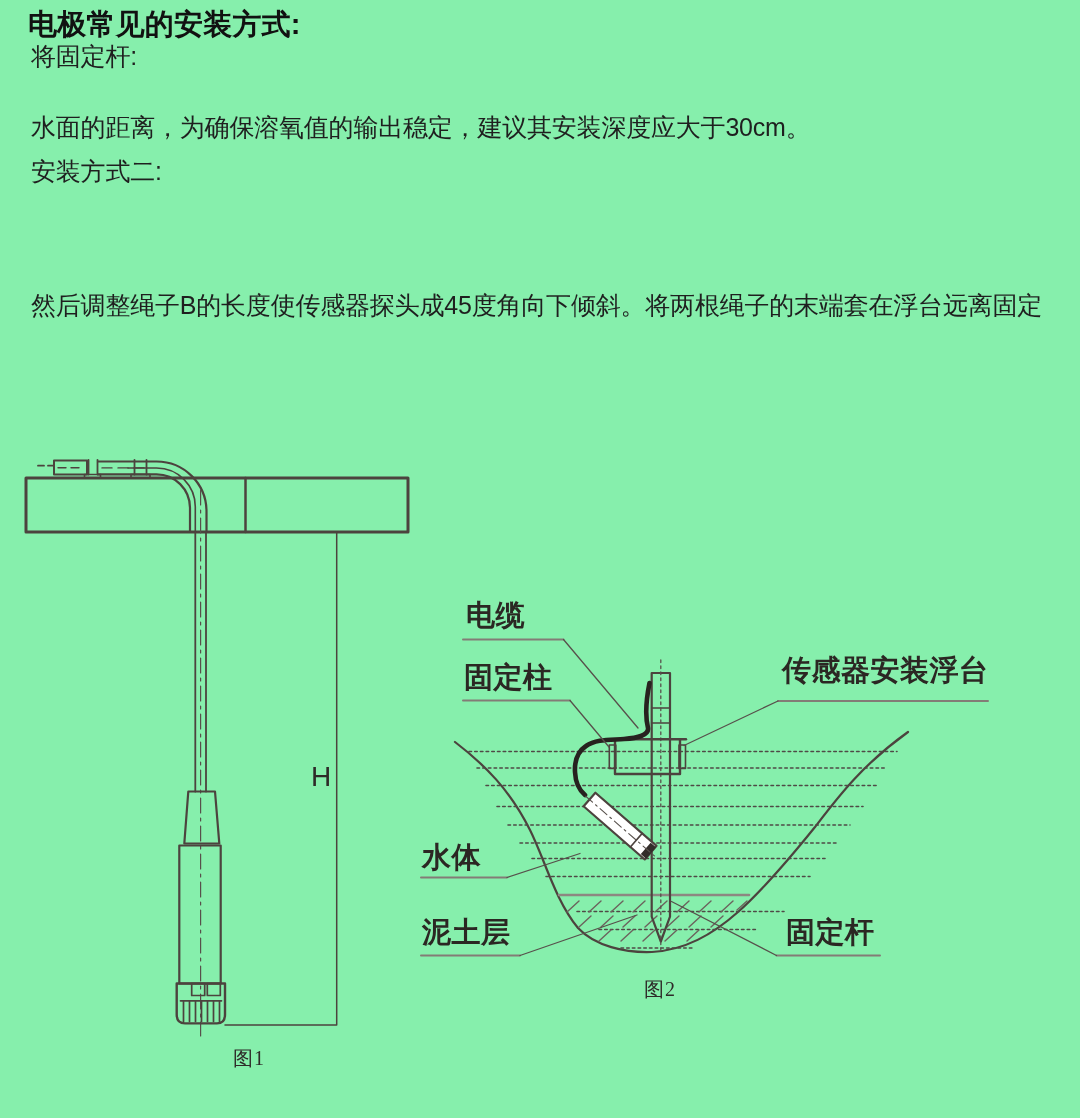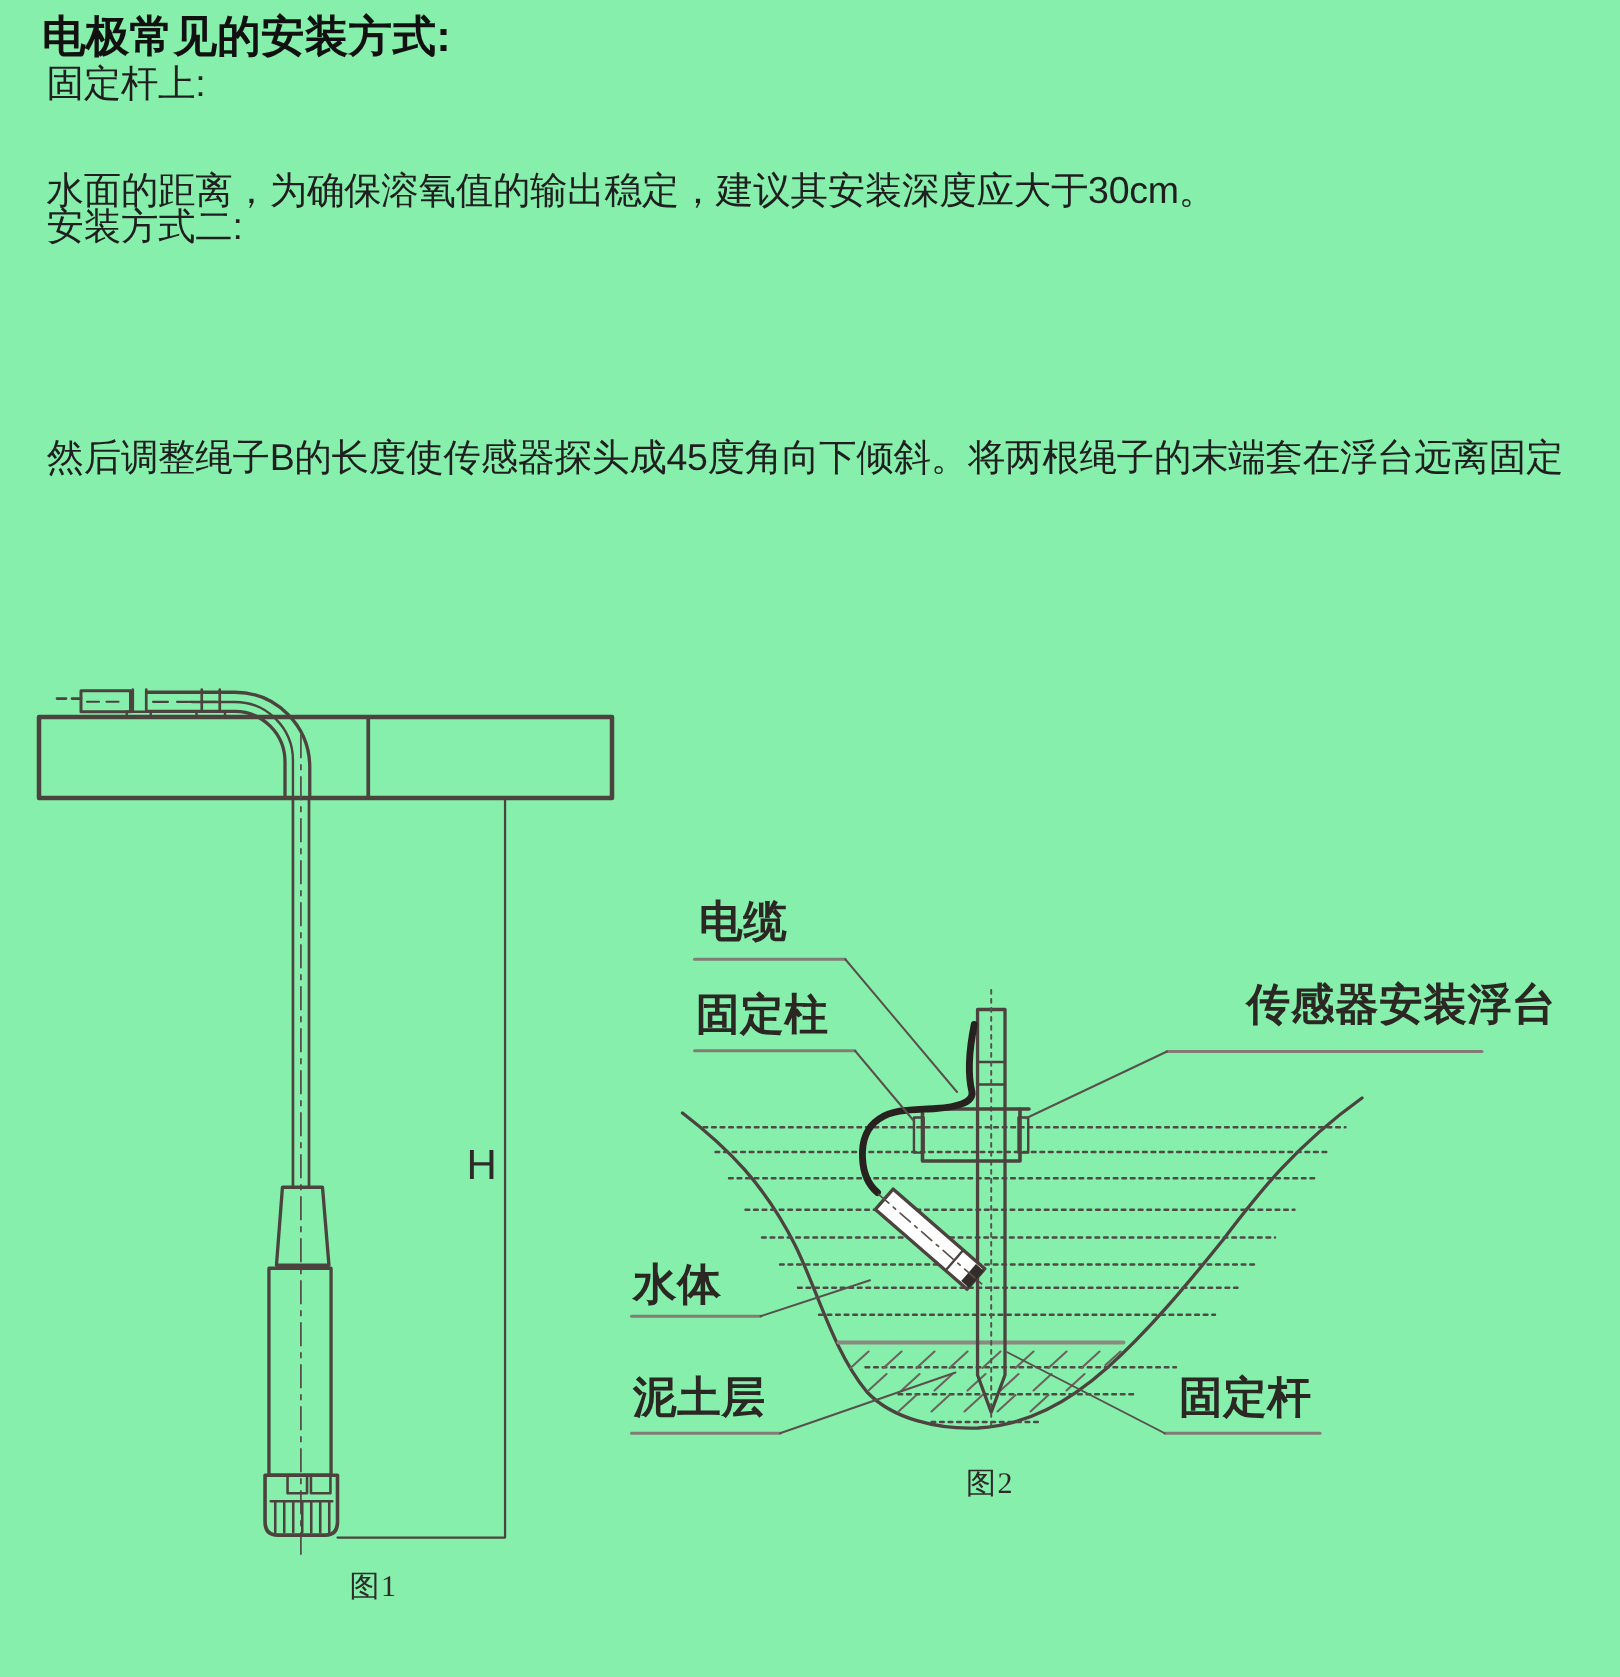--- a/index.html
+++ b/index.html
@@ -15,23 +15,23 @@
   .dim-label{position:absolute;font-size:28px;font-weight:400;color:#2e2a28;line-height:1;}
   .fig-caption{position:absolute;font-family:"Liberation Serif","DejaVu Serif",serif;
                font-size:20px;line-height:1;color:#2e2a28;letter-spacing:1px;}
 </style>
 </head>
 <body>
 
 <div class="page">
 
   <div class="doc-heading">电极常见的安装方式:</div>
-  <div class="text-line" style="top:44px">固定杆上:</div>
+  <div class="text-line" style="top:44px">将固定杆:</div>
   <div class="text-line" style="top:115px">水面的距离，为确保溶氧值的输出稳定，建议其安装深度应大于30cm。</div>
-  <div class="text-line" style="top:139px">安装方式二:</div>
+  <div class="text-line" style="top:159px">安装方式二:</div>
   <div class="text-line" style="top:293px">然后调整绳子B的长度使传感器探头成45度角向下倾斜。将两根绳子的末端套在浮台远离固定</div>
 
   <svg class="fig-svg" viewBox="0 430 1080 688" fill="none" stroke="#4c433e" stroke-linecap="round" stroke-linejoin="round">
 
     <g>
 
       <rect x="26" y="478" width="382" height="54" stroke-width="3"></rect>
       <path d="M245.5 478 V532" stroke-width="2.5"></path>
 
       <path d="M38 465.7 H54" stroke-width="1.8" stroke-dasharray="6 4"></path>
@@ -116,18 +116,18 @@
         <path d="M776.5 955.5 L671.5 901.5"></path>
       </g>
     </g>
   </svg>
 
   <span class="dim-label" style="left:311px;top:763px">H</span>
   <span class="fig-caption" style="left:233px;top:1048px">图1</span>
 
   <span class="fig-label" style="left:466px;top:601px">电缆</span>
   <span class="fig-label" style="left:464px;top:663px">固定柱</span>
-  <span class="fig-label" style="left:831px;top:656px">传感器安装浮台</span>
+  <span class="fig-label" style="left:782px;top:656px">传感器安装浮台</span>
   <span class="fig-label" style="left:422px;top:843px">水体</span>
   <span class="fig-label" style="left:422px;top:918px">泥土层</span>
   <span class="fig-label" style="left:786px;top:918px">固定杆</span>
   <span class="fig-caption" style="left:644px;top:979px">图2</span>
 </div>
 
 </body></html>

